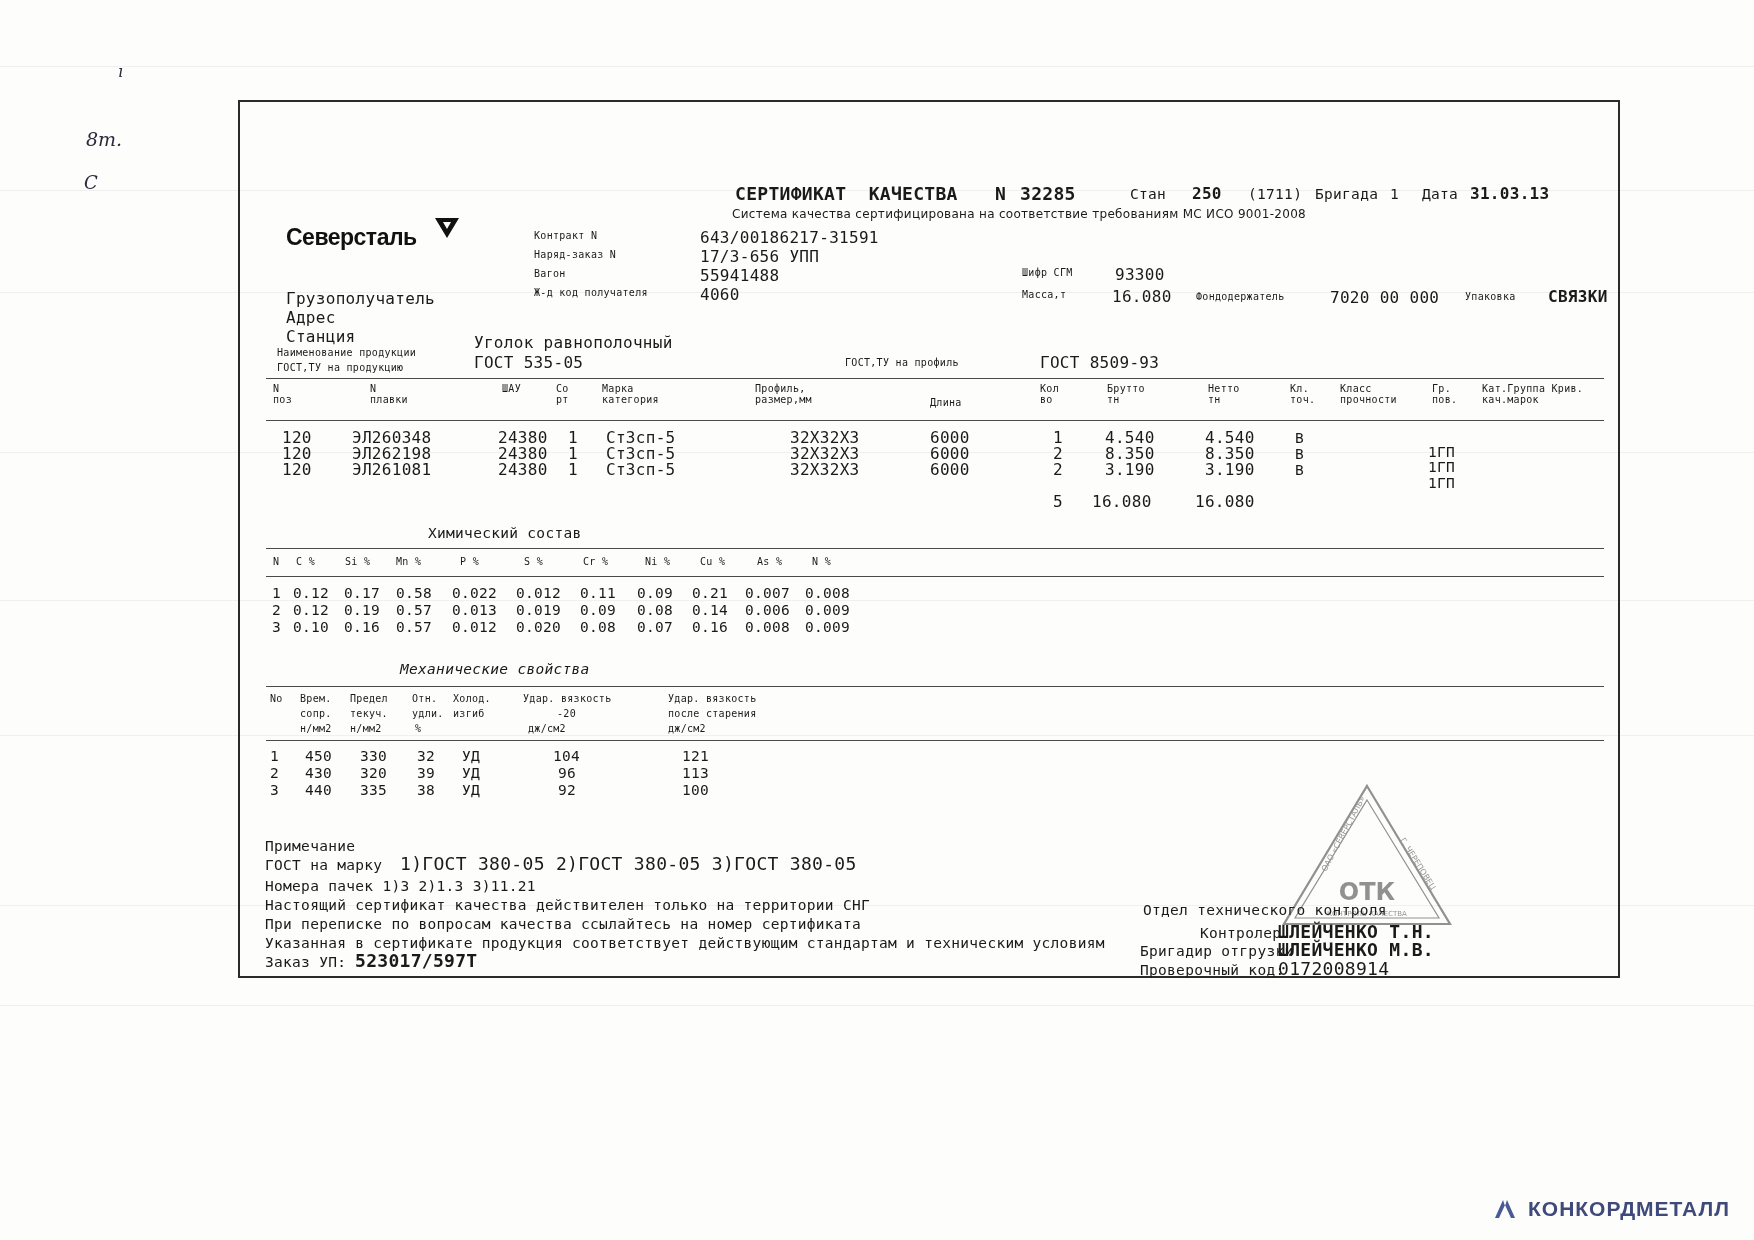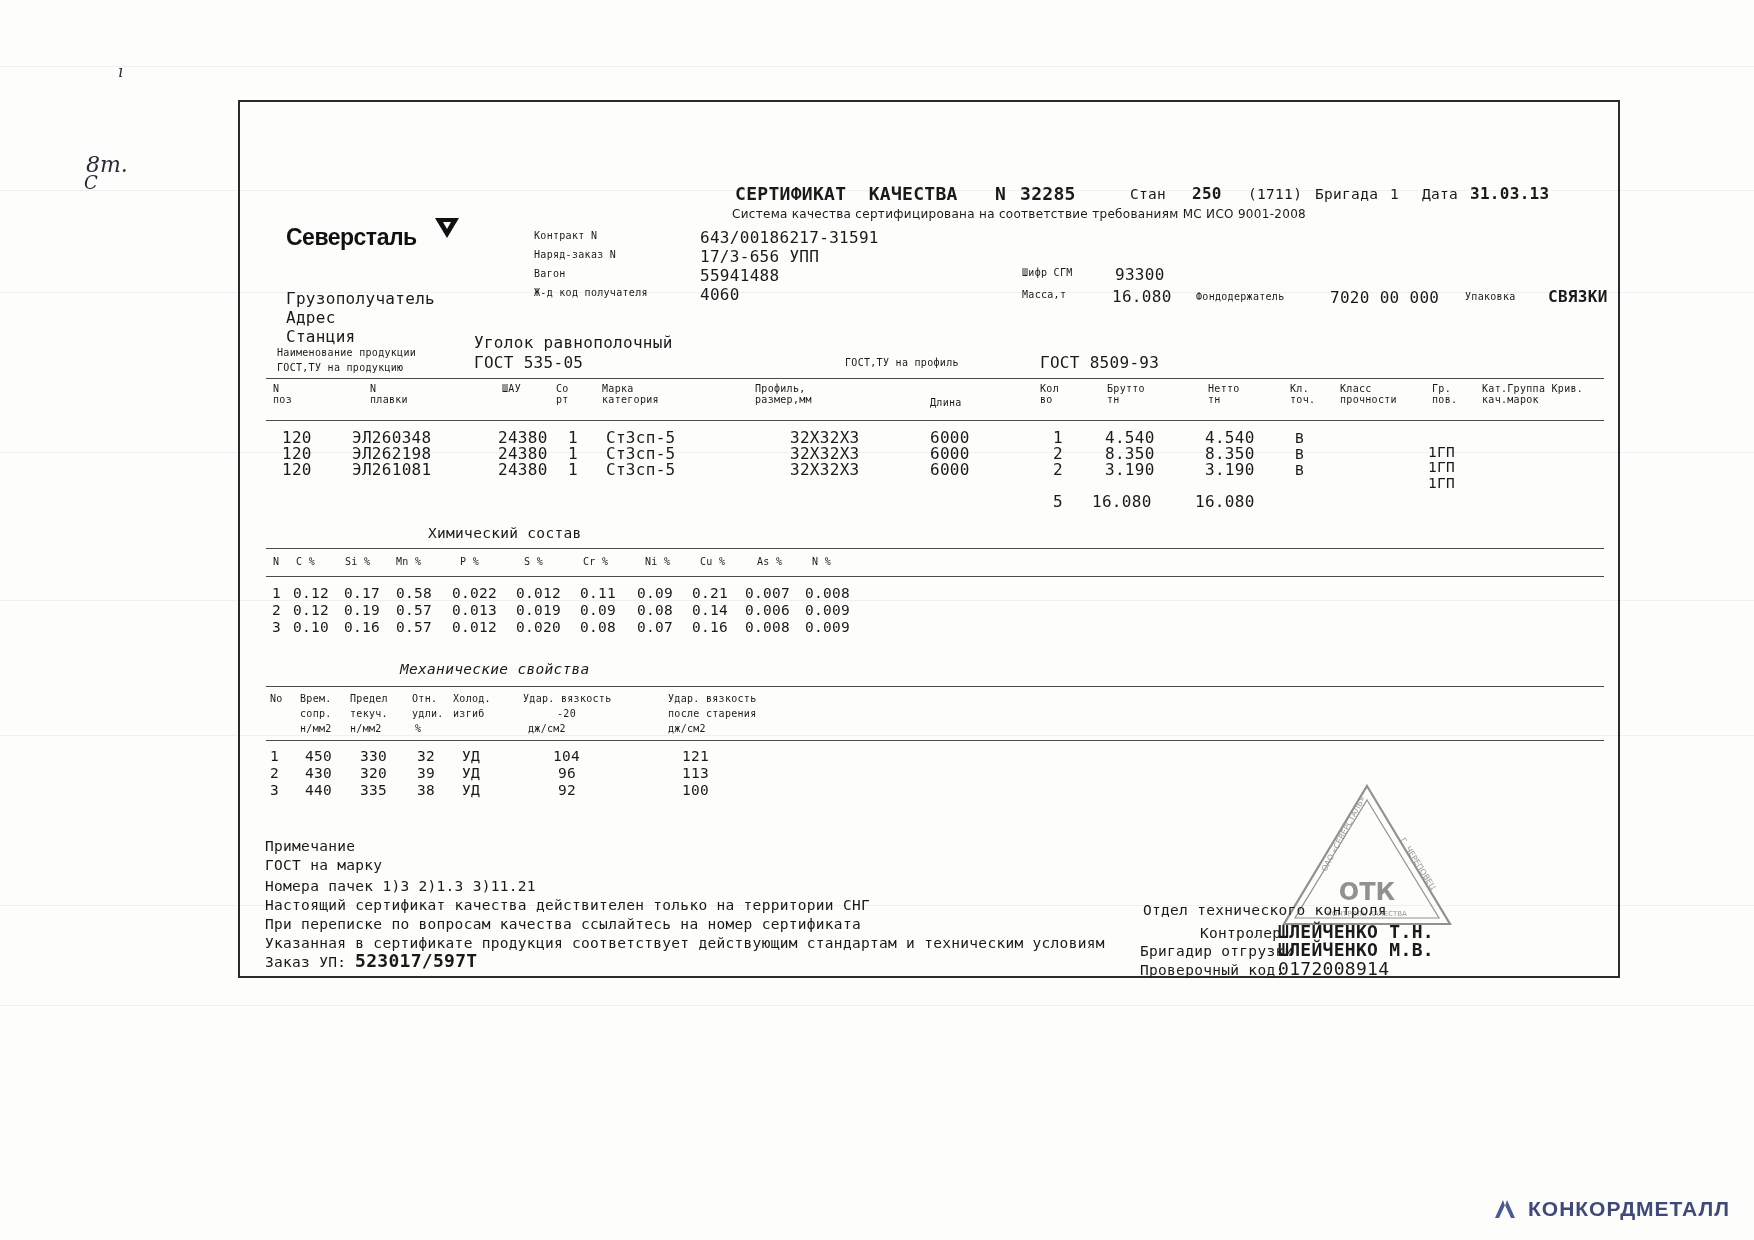--- a/index.html
+++ b/index.html
@@ -124,21 +124,21 @@
 
   <div class="streak" style="top:66px;"></div>
   <div class="streak" style="top:190px;"></div>
   <div class="streak" style="top:292px;"></div>
   <div class="streak" style="top:452px;"></div>
   <div class="streak" style="top:600px;"></div>
   <div class="streak" style="top:735px;"></div>
   <div class="streak" style="top:905px;"></div>
   <div class="streak" style="top:1005px;"></div>
 
-  <div class="hand" style="left:86px; top:128px; font-size:22px;margin-top:24px;">8m.</div>
+  <div class="hand" style="left:86px; top:128px; font-size:19px;">8m.</div>
   <div class="hand" style="left:84px; top:172px; font-size:18px;">С</div>
   <div class="hand" style="left:118px; top:62px; font-size:16px;">ı</div>
 
   <div class="cert-border"></div>
 
   <div class="pg mono t14 b" style="left:735px; top:183px;">СЕРТИФИКАТ  КАЧЕСТВА</div>
   <div class="pg mono t14 b" style="left:995px; top:183px;">N</div>
   <div class="pg mono t14 b" style="left:1020px; top:183px;">32285</div>
   <div class="pg mono t11" style="left:1130px; top:186px;">Стан</div>
   <div class="pg mono t12 b" style="left:1192px; top:184px;">250</div>
@@ -386,20 +386,21 @@
     <div class="pg mono t11" style="left:305px; top:782px;">440</div>
     <div class="pg mono t11" style="left:360px; top:782px;">335</div>
     <div class="pg mono t11" style="left:417px; top:782px;">38</div>
     <div class="pg mono t11" style="left:462px; top:782px;">УД</div>
     <div class="pg mono t11" style="left:558px; top:782px;">92</div>
     <div class="pg mono t11" style="left:682px; top:782px;">100</div>
   </div>
 
   <div class="pg mono t11" style="left:265px; top:838px;">Примечание</div>
   <div class="pg mono t11" style="left:265px; top:857px;">ГОСТ на марку</div>
+  <div class="pg mono t14" style="left:400px; top:853px;">1)ГОСТ 380-05 2)ГОСТ 380-05 3)ГОСТ 380-05</div>
   <div class="pg mono t11" style="left:265px; top:878px;">Номера пачек 1)3 2)1.3 3)11.21</div>
   <div class="pg mono t11" style="left:265px; top:897px;">Настоящий сертификат качества действителен только на территории СНГ</div>
   <div class="pg mono t11" style="left:265px; top:916px;">При переписке по вопросам качества ссылайтесь на номер сертификата</div>
   <div class="pg mono t11" style="left:265px; top:935px;">Указанная в сертификате продукция соответствует действующим стандартам и техническим условиям</div>
   <div class="pg mono t11" style="left:265px; top:954px;">Заказ УП:</div>
   <div class="pg mono t14 b" style="left:355px; top:950px;">523017/597Т</div>
 
   <div class="pg mono t11" style="left:1143px; top:902px;">Отдел технического контроля</div>
   <div class="pg mono t11" style="left:1200px; top:925px;">Контролер</div>
   <div class="pg mono t14 b" style="left:1278px; top:921px;">ШЛЕЙЧЕНКО Т.Н.</div>

